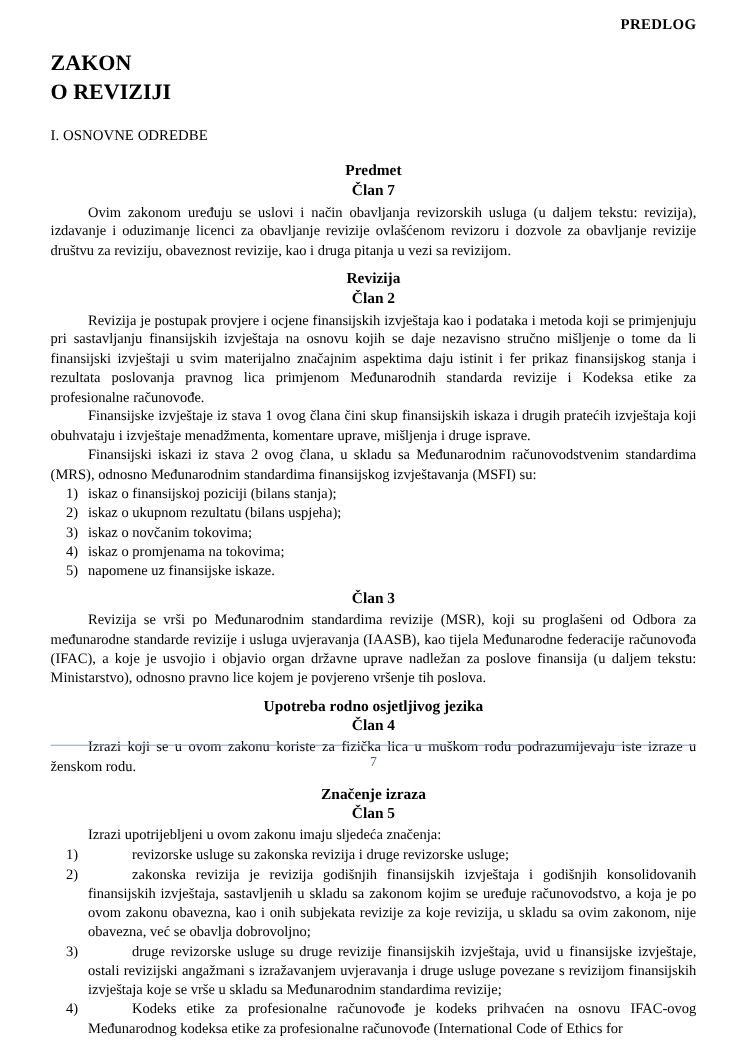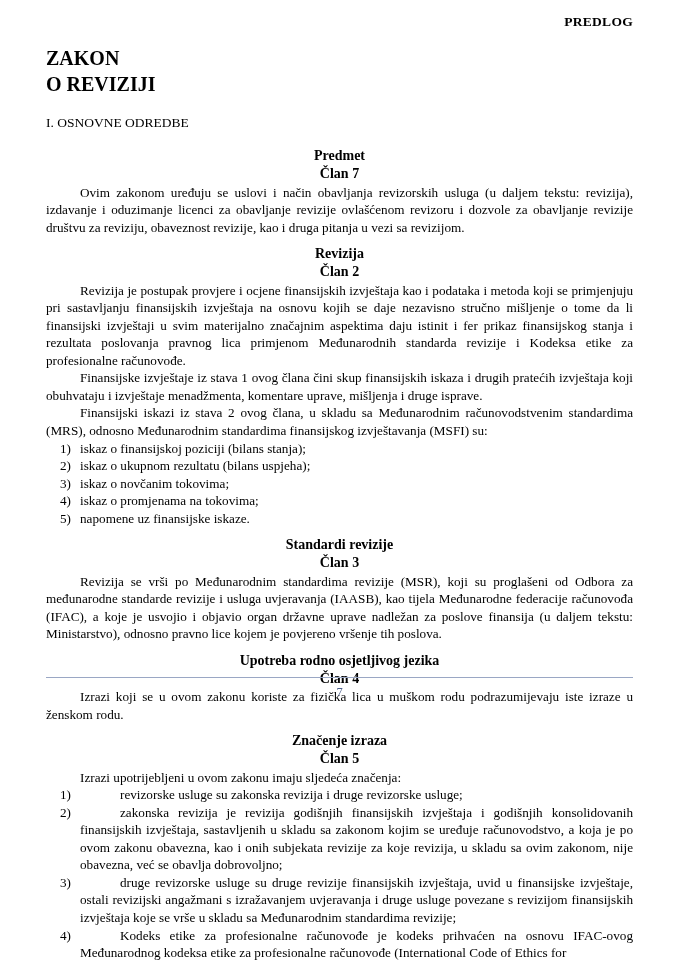--- a/index.html
+++ b/index.html
@@ -150,21 +150,20 @@
     </li>
     <li>
       <span class="marker">5)</span>
       <span class="itemtext">napomene uz finansijske iskaze.</span>
     </li>
   </ol>
 
   <div class="gap-m"></div>
 
   <div class="center-head">
-    <div>Standardi revizije</div>
     <div class="sub">Član 3</div>
   </div>
   <p class="para">Revizija se vrši po Međunarodnim standardima revizije (MSR), koji su proglašeni od Odbora za međunarodne standarde revizije i usluga uvjeravanja (IAASB), kao tijela Međunarodne federacije računovođa (IFAC), a koje je usvojio i objavio organ državne uprave nadležan za poslove finansija (u daljem tekstu: Ministarstvo), odnosno pravno lice kojem je povjereno vršenje tih poslova.</p>
 
   <div class="gap-m"></div>
 
   <div class="center-head">
     <div>Upotreba rodno osjetljivog jezika</div>
     <div class="sub">Član 4</div>
   </div>

